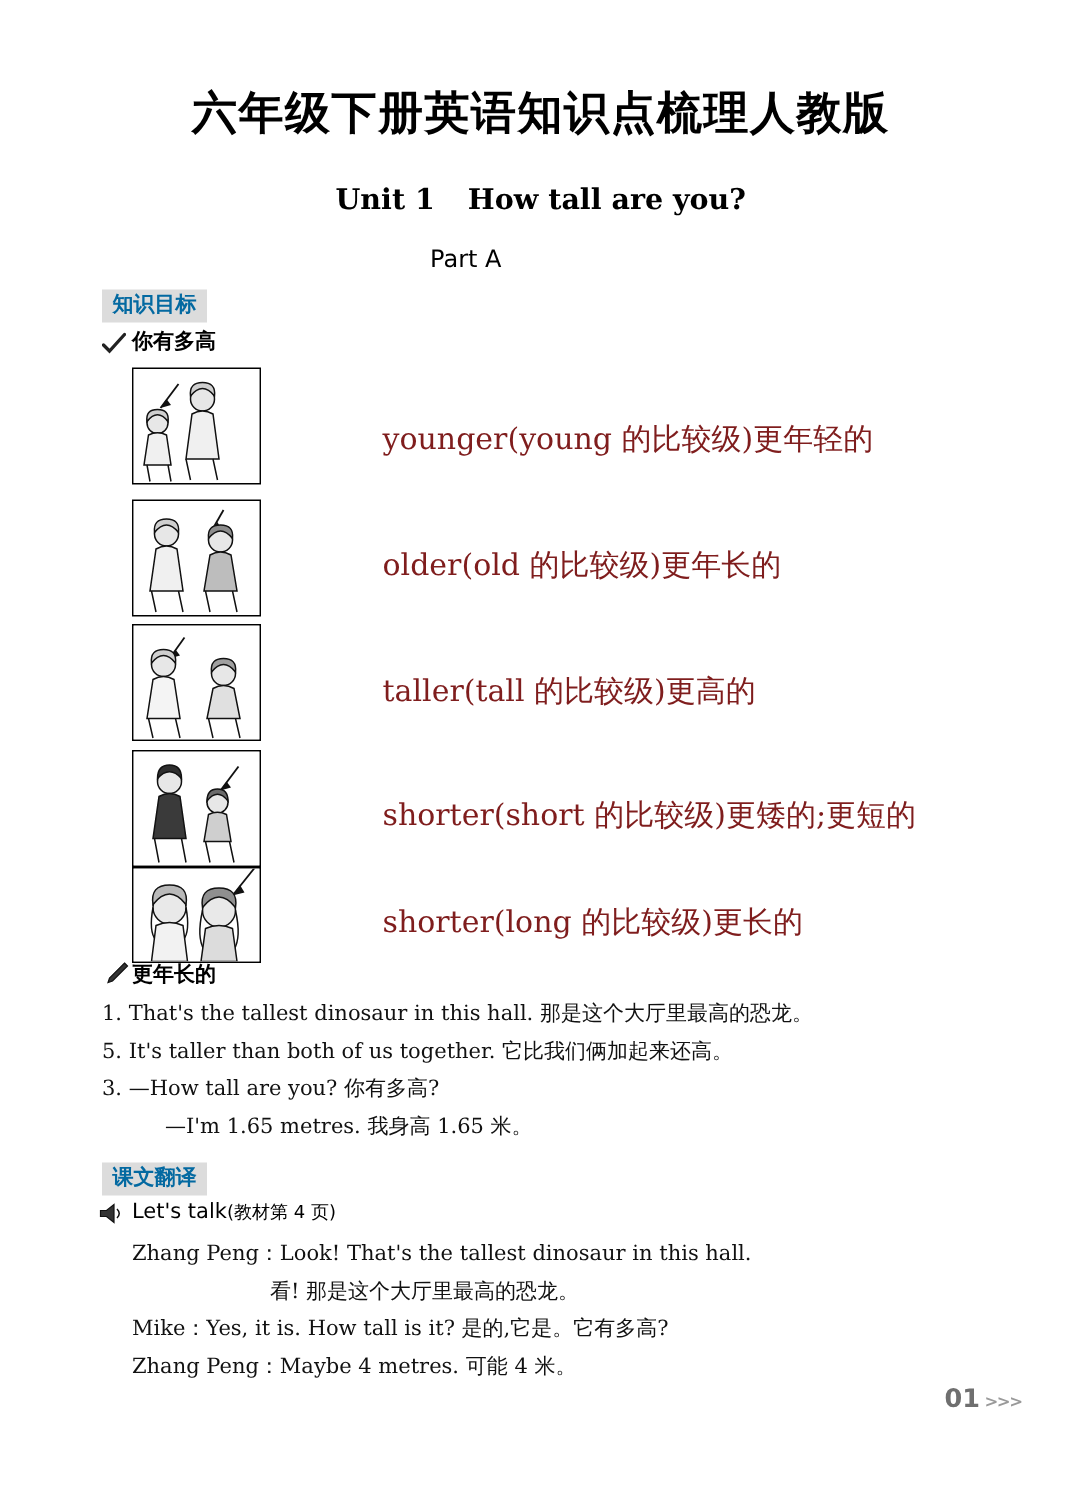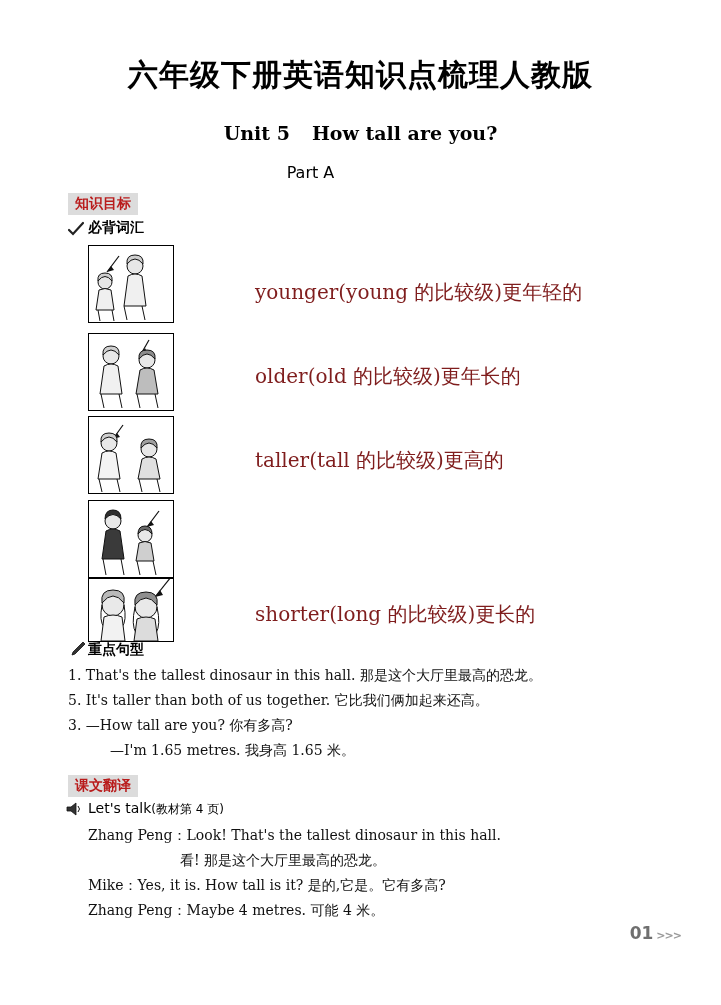--- a/index.html
+++ b/index.html
@@ -49,21 +49,21 @@
     text-align: center;
     font-family: "DejaVu Sans", sans-serif;
     font-size: 16px;
     color: #000;
   }
   .section-tag {
     position: absolute;
     font-family: "DejaVu Sans", sans-serif;
     font-weight: bold;
     font-size: 14px;
-    color: #b91c1c;
+    color: #0369a1;
     background: #dcdcdc;
     padding: 2px 7px 3px 7px;
     line-height: 1.2;
   }
   #tag-objectives { left: 68px; top: 193px; }
   #tag-translation { left: 68px; top: 775px; }
 
   .sub-head {
     position: absolute;
     font-family: "DejaVu Sans", sans-serif;
@@ -135,33 +135,33 @@
   svg { display: block; }
 </style>
 </head>
 <body>
 
 <div class="page">
 
   <div class="doc-title">六年级下册英语知识点梳理人教版</div>
 
   <div class="unit-title">
-    <span>Unit 5</span><span class="sp"></span><span>How tall are you?</span>
+    <span>Unit 1</span><span class="sp"></span><span>How tall are you?</span>
   </div>
 
   <div class="part-title">Part A</div>
 
   <div class="section-tag" id="tag-objectives">知识目标</div>
 
   <span class="mark-icon" id="icon-check">
     <svg width="16" height="16" viewBox="0 0 16 16">
       <path d="M1 9 L5 13 L15 2" stroke="#222" stroke-width="2.2" fill="none" stroke-linecap="round"></path>
     </svg>
   </span>
-  <div class="sub-head" id="sub-words">必背词汇</div>
+  <div class="sub-head" id="sub-words">你有多高</div>
 
   <div class="word-img" style="top:245px;">
     <svg width="84" height="76" viewBox="0 0 84 76">
       <rect x="0" y="0" width="84" height="76" fill="#fff"></rect>
 
       <path d="M30 10 L18 26" stroke="#111" stroke-width="1.2" fill="none"></path>
       <path d="M18 26 l7 -2 l-3 -4 z" fill="#111"></path>
 
       <circle cx="46" cy="20" r="8" fill="#e7e7e7" stroke="#111" stroke-width="1"></circle>
       <path d="M38 18 q8 -10 16 0 q1 -9 -8 -9 q-9 0 -8 9z" fill="#cfcfcf" stroke="#111" stroke-width="1"></path>
@@ -218,20 +218,21 @@
       <circle cx="24" cy="20" r="8" fill="#e7e7e7" stroke="#111" stroke-width="1"></circle>
       <path d="M16 18 q8 -9 16 0 q0 -9 -8 -9 q-8 0 -8 9z" fill="#2e2e2e" stroke="#111" stroke-width="1"></path>
       <path d="M17 30 q7 -4 14 0 l4 28 l-22 0z" fill="#3a3a3a" stroke="#111" stroke-width="1"></path>
       <path d="M14 58 l3 16 M32 58 l3 16" stroke="#111" stroke-width="1" fill="none"></path>
       <circle cx="56" cy="34" r="7" fill="#e7e7e7" stroke="#111" stroke-width="1"></circle>
       <path d="M49 33 q7 -9 14 0 q0 -8 -7 -8 q-7 0 -7 8z" fill="#6b6b6b" stroke="#111" stroke-width="1"></path>
       <path d="M50 42 q6 -3 12 0 l3 18 l-18 0z" fill="#cfcfcf" stroke="#111" stroke-width="1"></path>
       <path d="M48 60 l3 14 M64 60 l3 14" stroke="#111" stroke-width="1" fill="none"></path>
     </svg>
   </div>
+  <div class="word-text" style="top:530px;">shorter(short 的比较级)更矮的;更短的</div>
 
   <div class="word-img" style="top:578px; height:62px;">
     <svg width="84" height="62" viewBox="0 0 84 62">
       <rect x="0" y="0" width="84" height="62" fill="#fff"></rect>
       <path d="M82 -2 L66 18" stroke="#111" stroke-width="1.2" fill="none"></path>
       <path d="M66 18 l8 -2 l-3 -5 z" fill="#111"></path>
       <circle cx="24" cy="26" r="11" fill="#e9e9e9" stroke="#111" stroke-width="1"></circle>
       <path d="M13 24 q11 -14 22 0 q2 -13 -11 -13 q-13 0 -11 13z" fill="#b9b9b9" stroke="#111" stroke-width="1"></path>
       <path d="M13 26 q-3 16 2 22 M35 26 q3 16 -2 22" stroke="#111" stroke-width="1" fill="none"></path>
       <path d="M15 38 q9 -4 18 0 l3 24 l-24 0z" fill="#f2f2f2" stroke="#111" stroke-width="1"></path>
@@ -241,21 +242,21 @@
       <path d="M48 40 q9 -4 18 0 l3 22 l-24 0z" fill="#dcdcdc" stroke="#111" stroke-width="1"></path>
     </svg>
   </div>
   <div class="word-text" style="top:601px;">shorter(long 的比较级)更长的</div>
 
   <span class="mark-icon" id="icon-pen">
     <svg width="16" height="16" viewBox="0 0 16 16">
       <path d="M13 1 L15 3 L5 13 L2 14 L3 11 Z" fill="#333" stroke="#111" stroke-width="0.8"></path>
     </svg>
   </span>
-  <div class="sub-head" id="sub-sentences">重点句型</div>
+  <div class="sub-head" id="sub-sentences">更年长的</div>
 
   <div class="sent-line" style="top:667px;">1. That's the tallest dinosaur in this hall. 那是这个大厅里最高的恐龙。</div>
   <div class="sent-line" style="top:692px;">5. It's taller than both of us together. 它比我们俩加起来还高。</div>
   <div class="sent-line" style="top:717px;">3. —How tall are you? 你有多高?</div>
   <div class="sent-line" style="top:742px; left:110px;">—I'm 1.65 metres. 我身高 1.65 米。</div>
 
   <div class="section-tag" id="tag-translation">课文翻译</div>
 
   <span class="mark-icon" id="icon-speaker">
     <svg width="18" height="16" viewBox="0 0 18 16">

